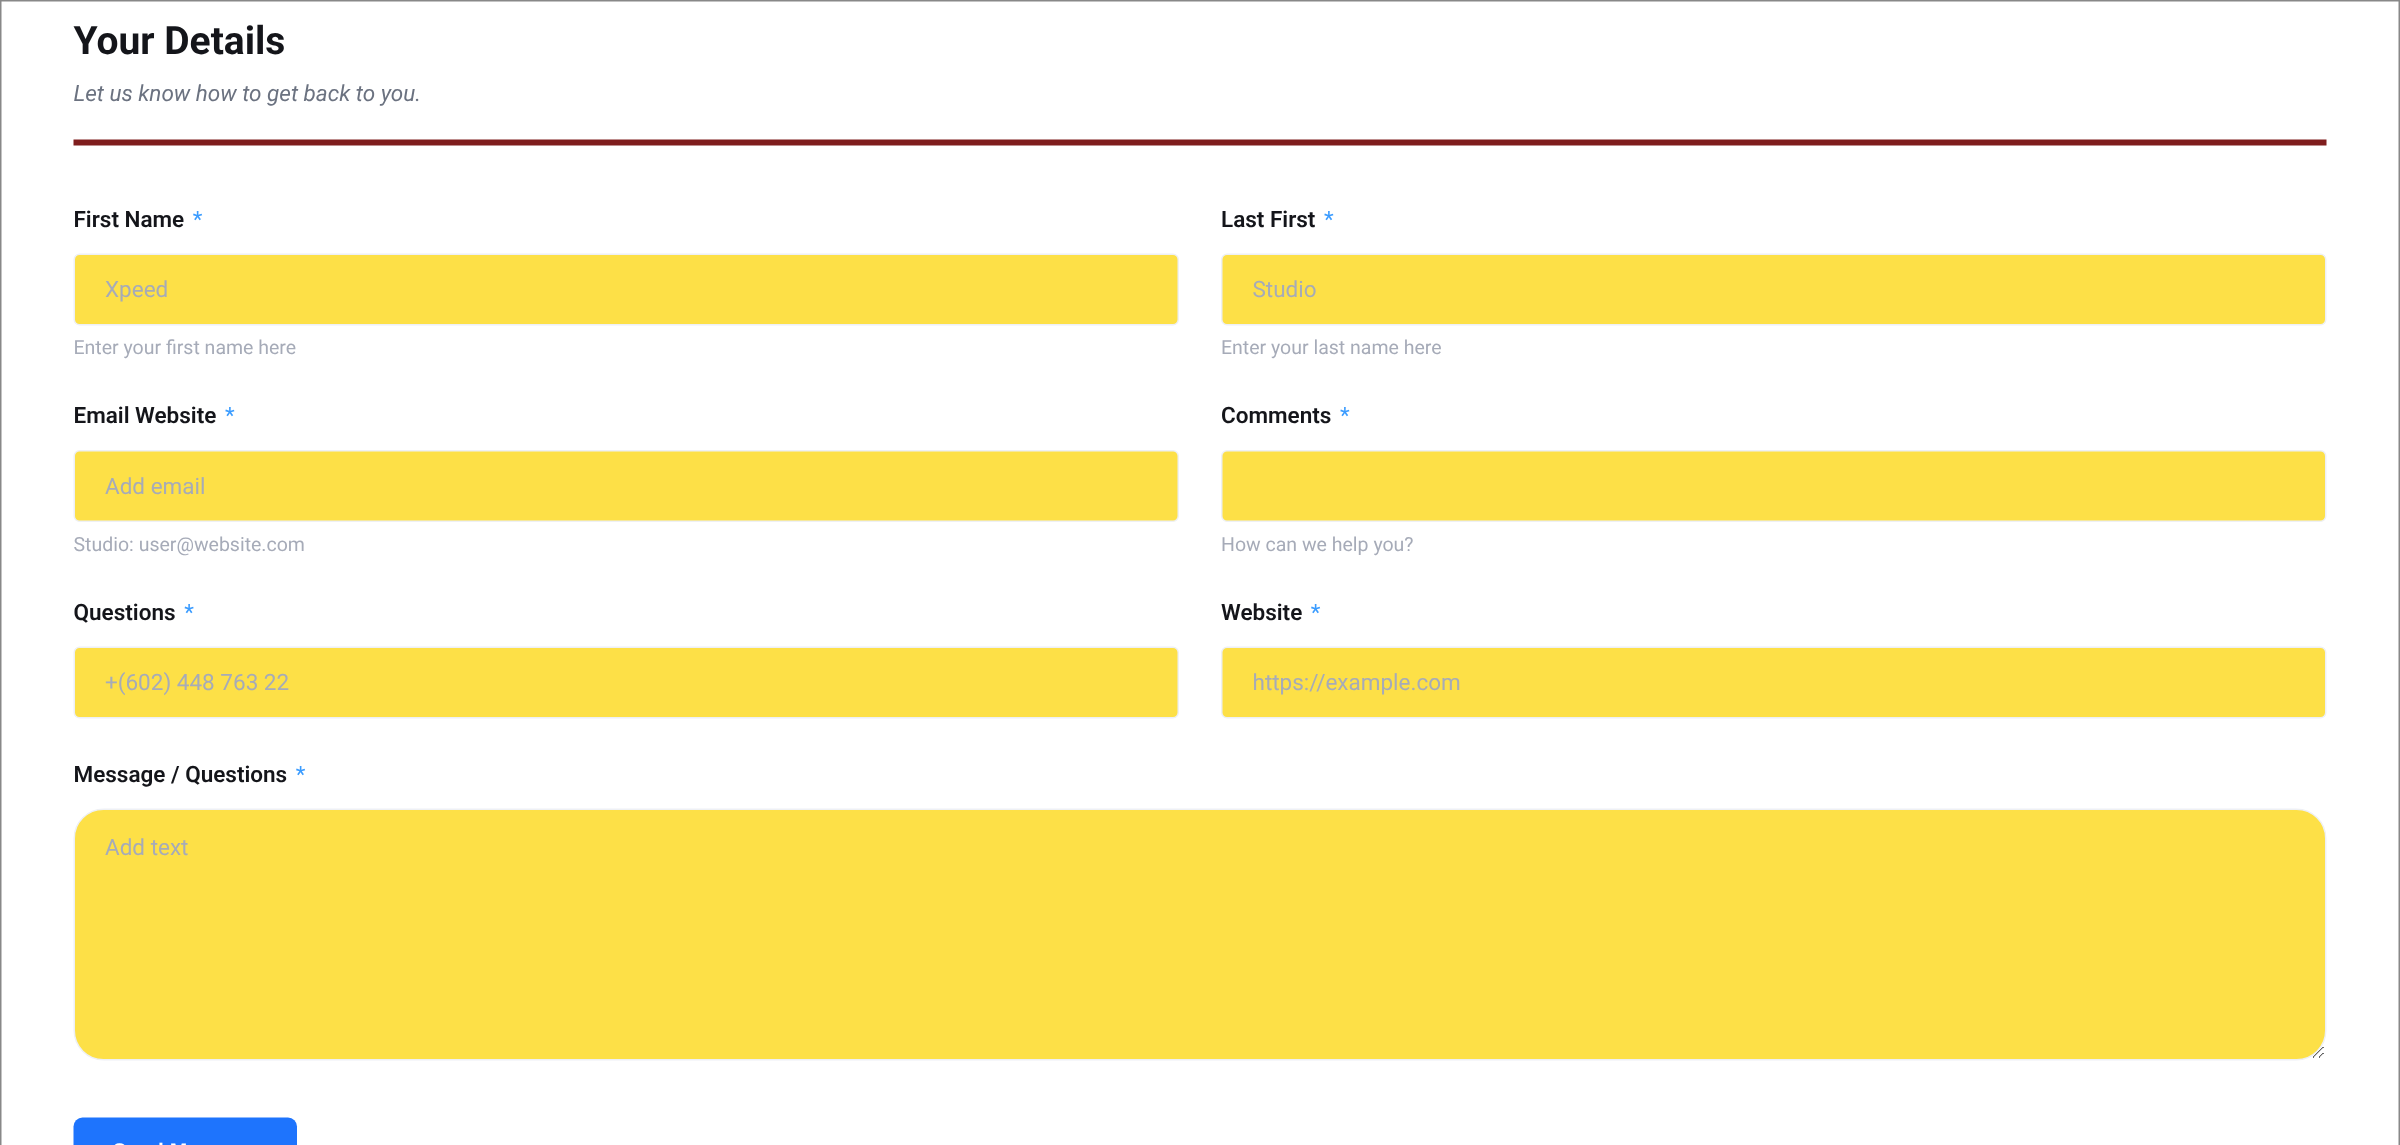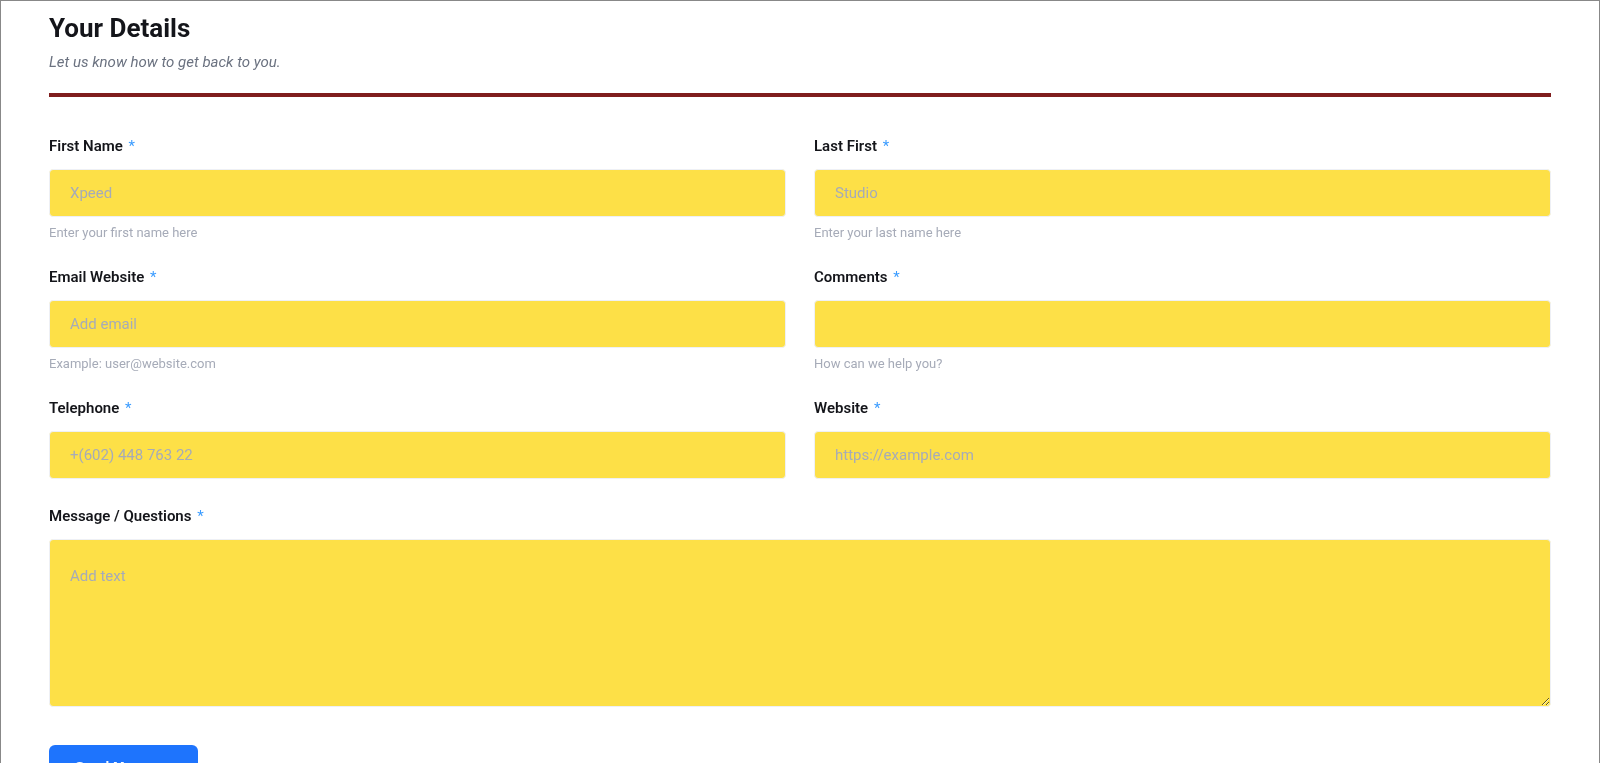--- a/index.html
+++ b/index.html
@@ -75,21 +75,22 @@
       color: #a6abb8;
     }
     .help-text {
       font-size: 13px;
       color: #a6abb8;
       margin-top: 8px;
     }
     .textarea {
       min-height: 168px;
       resize: both;
-      padding-top: 27px;
+      padding-top: 16px;
+      border-radius: 20px;
     }
     .submit-btn {
       background: #1e74fd;
       color: #ffffff;
       font-size: 14px;
       font-weight: 600;
       border: none;
       border-radius: 6px;
       padding: 14px 26px;
       cursor: pointer;
@@ -124,35 +125,35 @@
       <input type="text" class="input" placeholder="Studio" style="">
       <div class="help-text">Enter your last name here</div>
     </div>
 
     <div class="form-group">
       <label class="label">
         <span>Email Website</span>
         <span class="required">*</span>
       </label>
       <input type="text" class="input" placeholder="Add email" style="">
-      <div class="help-text">Example: user@website.com</div>
+      <div class="help-text">Studio: user@website.com</div>
     </div>
 
     <div class="form-group">
       <label class="label">
         <span>Comments</span>
         <span class="required">*</span>
       </label>
       <input type="text" class="input" placeholder="" style="">
       <div class="help-text">How can we help you?</div>
     </div>
 
     <div class="form-group">
       <label class="label">
-        <span>Telephone</span>
+        <span>Questions</span>
         <span class="required">*</span>
       </label>
       <input type="text" class="input" placeholder="+(602) 448 763 22" style="">
     </div>
 
     <div class="form-group">
       <label class="label">
         <span>Website</span>
         <span class="required">*</span>
       </label>

